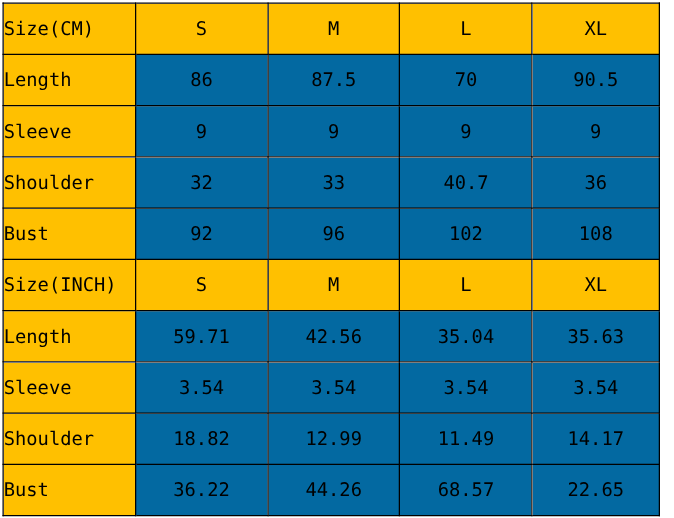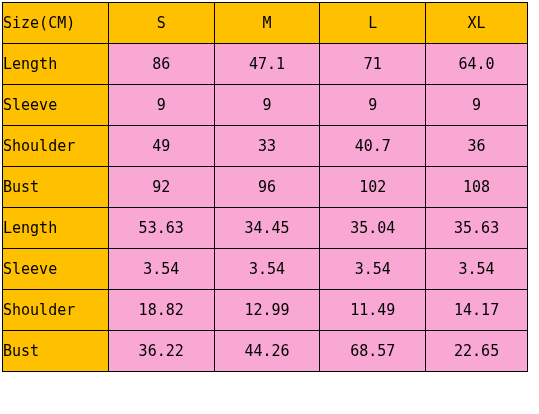--- a/index.html
+++ b/index.html
@@ -45,21 +45,21 @@
     background: #ffc000;
     text-align: left;
     padding-left: 4px;
     box-sizing: border-box;
   }
   td.head-cell {
     background: #ffc000;
     text-align: center;
   }
   td.value-cell {
-    background: #f9a8d4;
+    background: #0369a1;
     text-align: center;
     margin-left: 16px;
   }
 </style>
 </head>
 <body>
 
 <div id="size-chart-wrap">
   <table class="size-chart">
     <colgroup>
@@ -75,54 +75,61 @@
         <td class="row-label">Size(CM)</td>
         <td class="head-cell">S</td>
         <td class="head-cell">M</td>
         <td class="head-cell">L</td>
         <td class="head-cell">XL</td>
       </tr>
 
       <tr>
         <td class="row-label">Length</td>
         <td class="value-cell">86</td>
-        <td class="value-cell">47.1</td>
-        <td class="value-cell">71</td>
-        <td class="value-cell">64.0</td>
+        <td class="value-cell">87.5</td>
+        <td class="value-cell">70</td>
+        <td class="value-cell">90.5</td>
       </tr>
 
       <tr>
         <td class="row-label">Sleeve</td>
         <td class="value-cell">9</td>
         <td class="value-cell">9</td>
         <td class="value-cell">9</td>
         <td class="value-cell">9</td>
       </tr>
 
       <tr>
         <td class="row-label">Shoulder</td>
-        <td class="value-cell">49</td>
+        <td class="value-cell">32</td>
         <td class="value-cell">33</td>
         <td class="value-cell">40.7</td>
         <td class="value-cell">36</td>
       </tr>
 
       <tr>
         <td class="row-label">Bust</td>
         <td class="value-cell">92</td>
         <td class="value-cell">96</td>
         <td class="value-cell">102</td>
         <td class="value-cell">108</td>
       </tr>
 
+      <tr>
+        <td class="row-label">Size(INCH)</td>
+        <td class="head-cell">S</td>
+        <td class="head-cell">M</td>
+        <td class="head-cell">L</td>
+        <td class="head-cell">XL</td>
+      </tr>
 
       <tr>
         <td class="row-label">Length</td>
-        <td class="value-cell">53.63</td>
-        <td class="value-cell">34.45</td>
+        <td class="value-cell">59.71</td>
+        <td class="value-cell">42.56</td>
         <td class="value-cell">35.04</td>
         <td class="value-cell">35.63</td>
       </tr>
 
       <tr>
         <td class="row-label">Sleeve</td>
         <td class="value-cell">3.54</td>
         <td class="value-cell">3.54</td>
         <td class="value-cell">3.54</td>
         <td class="value-cell">3.54</td>

